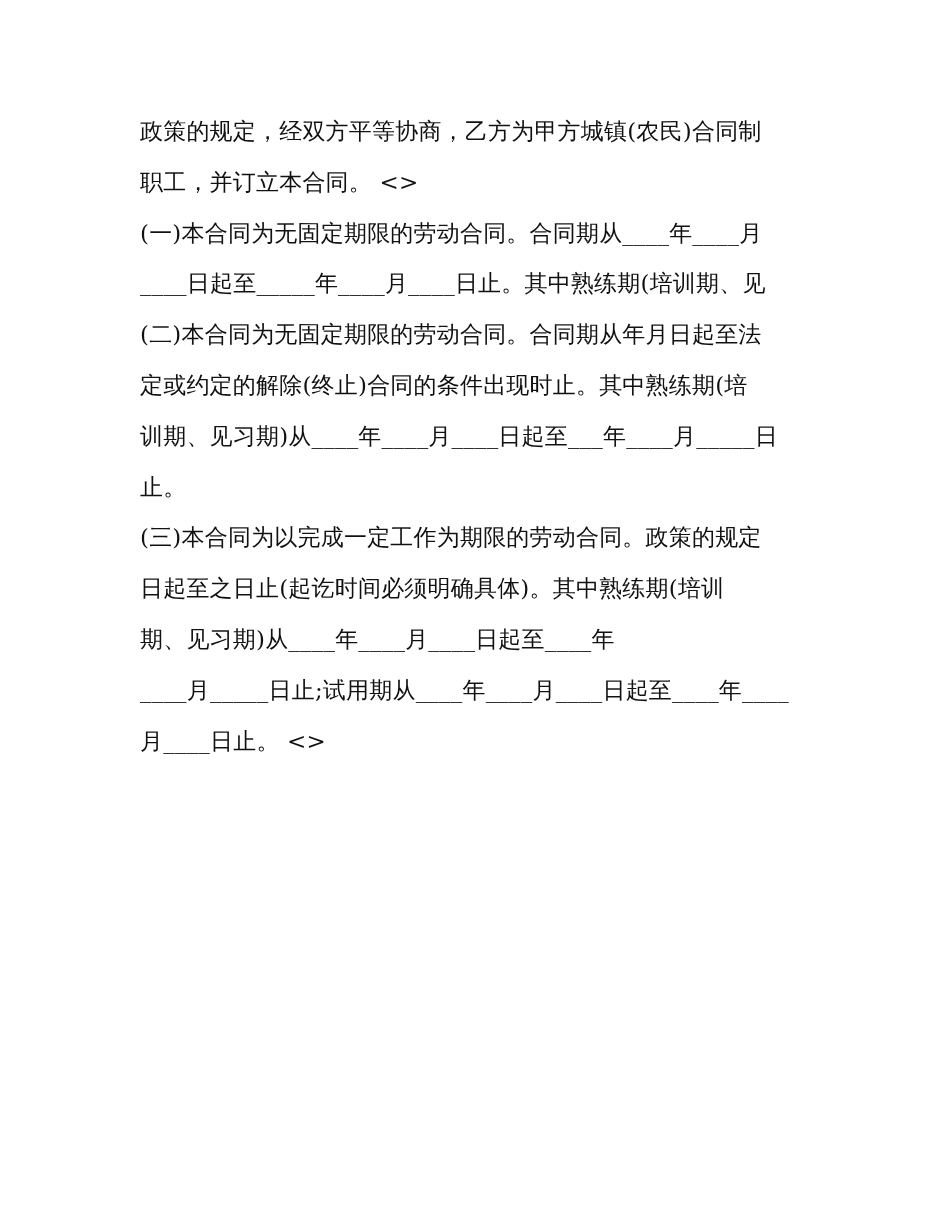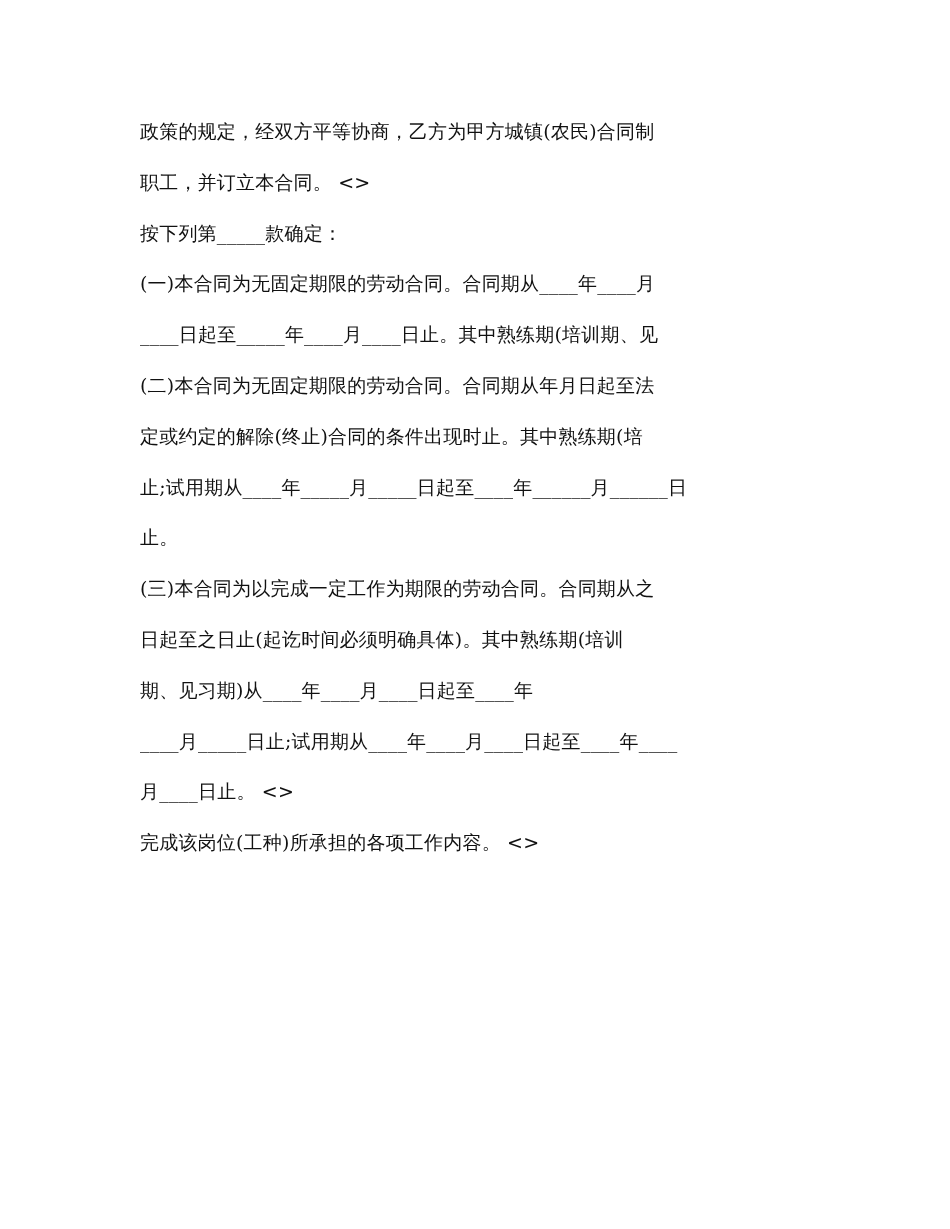--- a/index.html
+++ b/index.html
@@ -17,37 +17,35 @@
   }
   .page {
     position: absolute;
     left: 140px;
     top: 109px;
     width: 690px;
   }
   .line {
     height: 50.8px;
     line-height: 44px;
-    font-size: 19px;
+    font-size: 23px;
     white-space: nowrap;
     letter-spacing: 0.2px;
   }
 </style>
 </head>
 <body>
 
 <div class="page">
   <div class="line">政策的规定，经双方平等协商，乙方为甲方城镇(农民)合同制</div>
   <div class="line">职工，并订立本合同。 &lt;&gt;</div>
-  <div class="line">按下列第_____款确定：</div>
   <div class="line">(一)本合同为无固定期限的劳动合同。合同期从____年____月</div>
   <div class="line">____日起至_____年____月____日止。其中熟练期(培训期、见</div>
   <div class="line">(二)本合同为无固定期限的劳动合同。合同期从年月日起至法</div>
   <div class="line">定或约定的解除(终止)合同的条件出现时止。其中熟练期(培</div>
-  <div class="line">止;试用期从____年_____月_____日起至____年______月______日</div>
+  <div class="line">训期、见习期)从____年____月____日起至___年____月_____日</div>
   <div class="line">止。</div>
-  <div class="line">(三)本合同为以完成一定工作为期限的劳动合同。合同期从之</div>
+  <div class="line">(三)本合同为以完成一定工作为期限的劳动合同。政策的规定</div>
   <div class="line">日起至之日止(起讫时间必须明确具体)。其中熟练期(培训</div>
   <div class="line">期、见习期)从____年____月____日起至____年</div>
   <div class="line">____月_____日止;试用期从____年____月____日起至____年____</div>
   <div class="line">月____日止。 &lt;&gt;</div>
-  <div class="line">完成该岗位(工种)所承担的各项工作内容。 &lt;&gt;</div>
 </div>
 
 </body></html>

